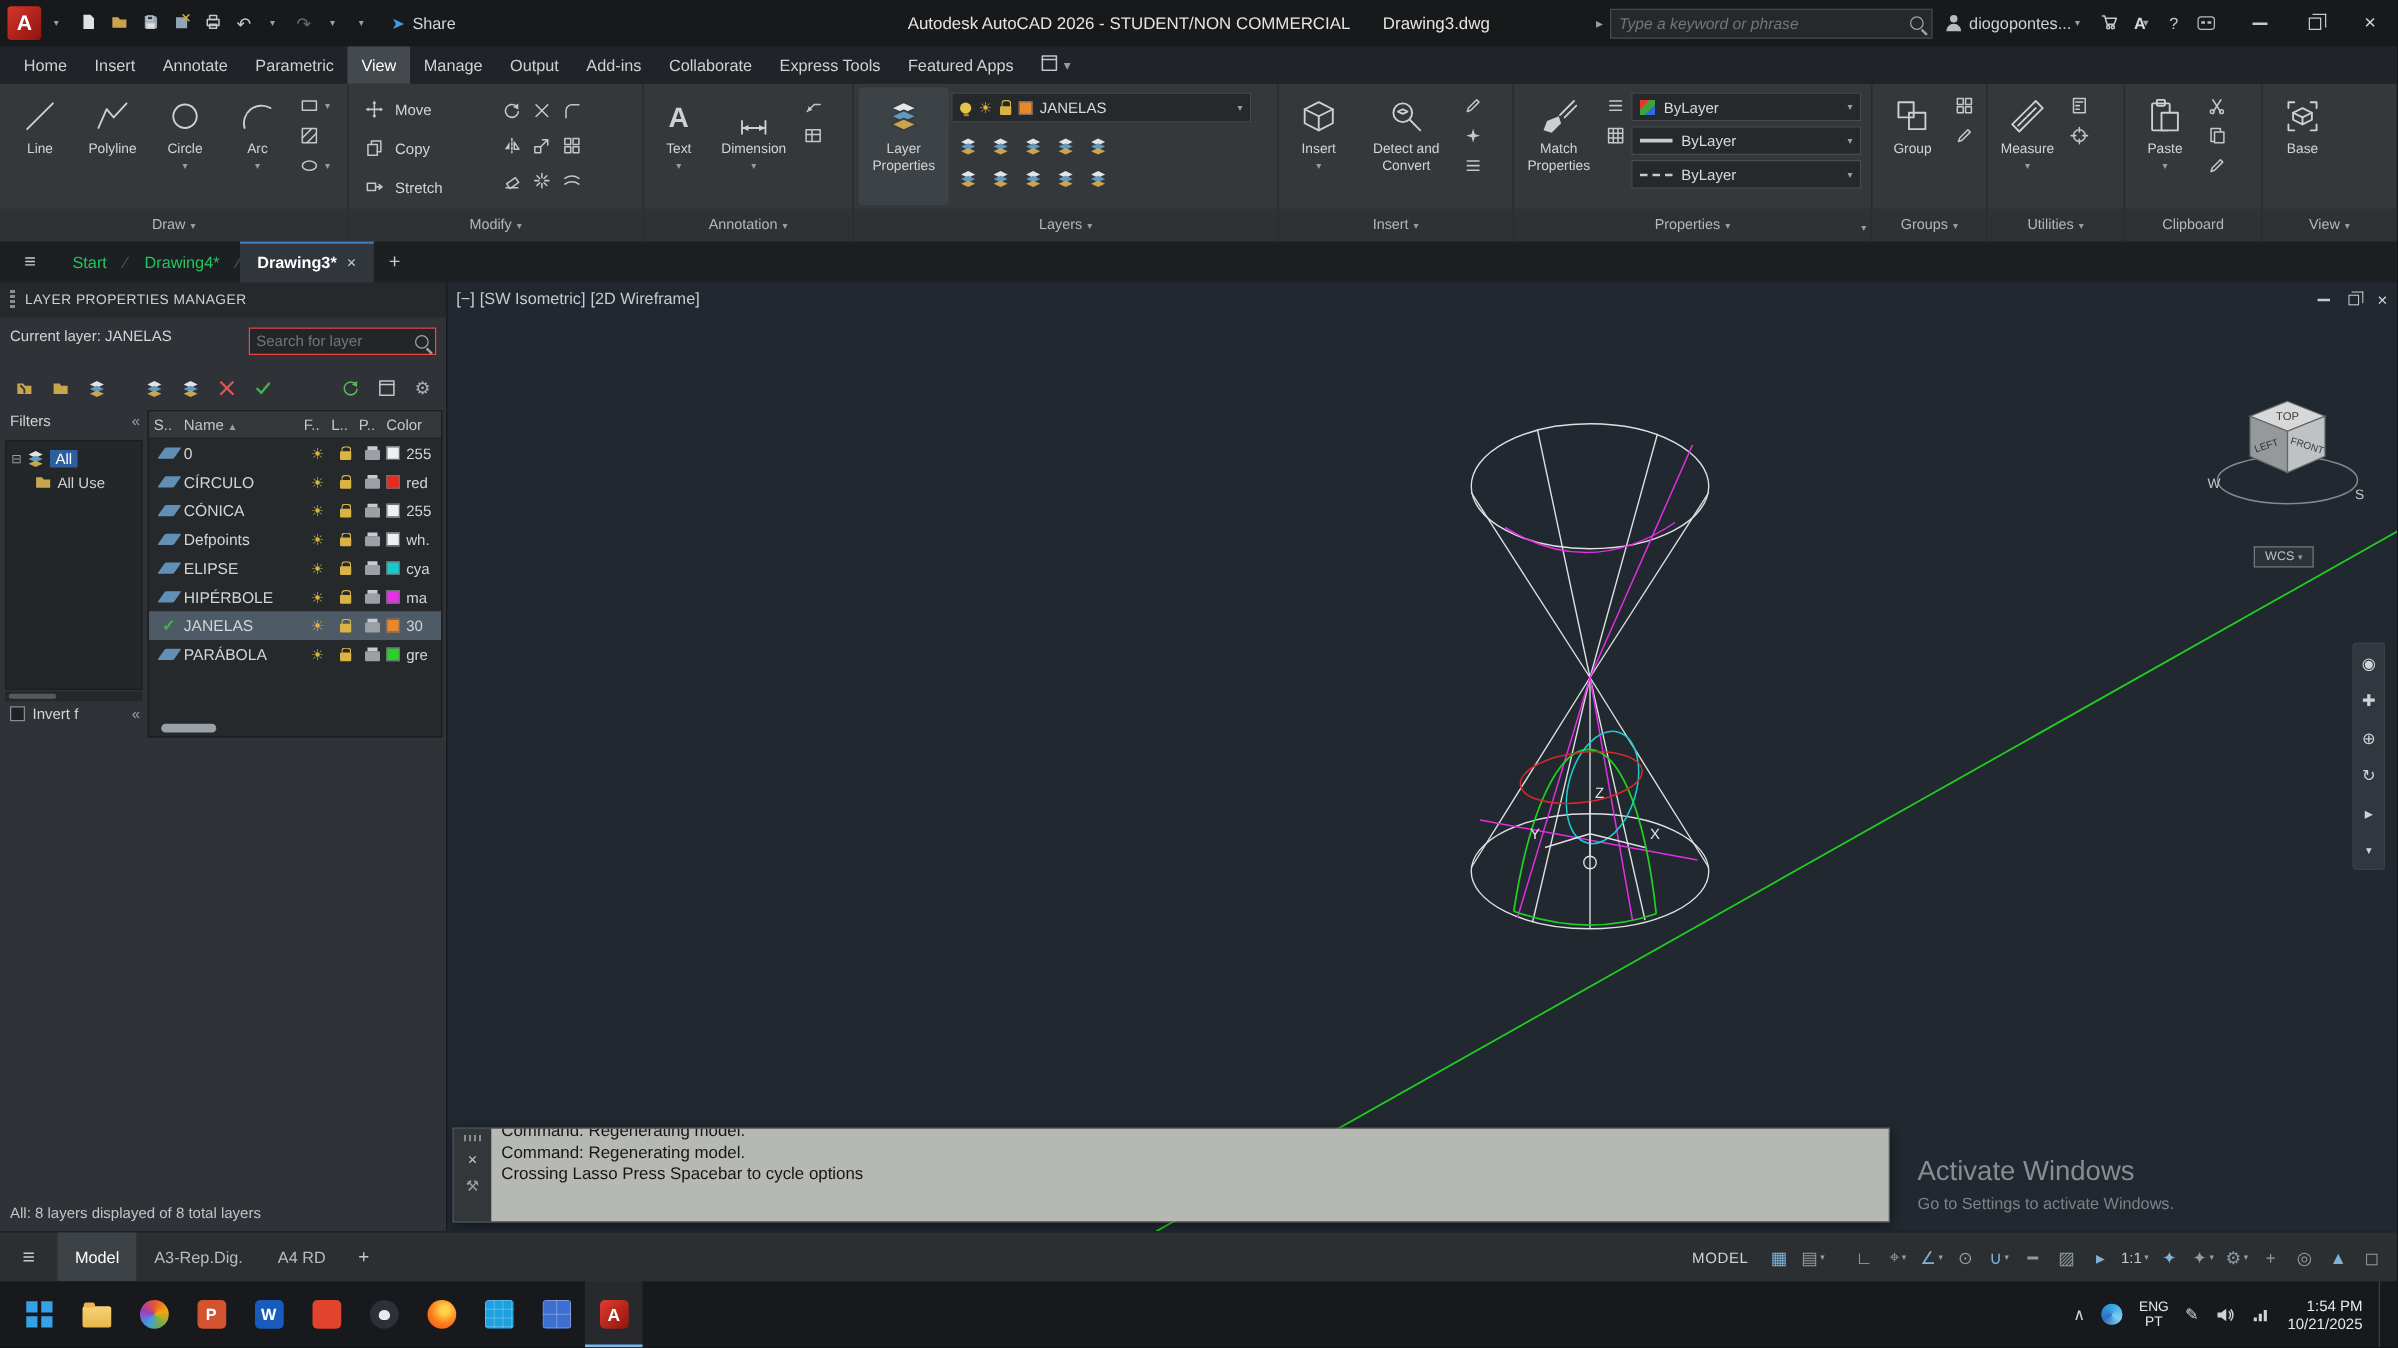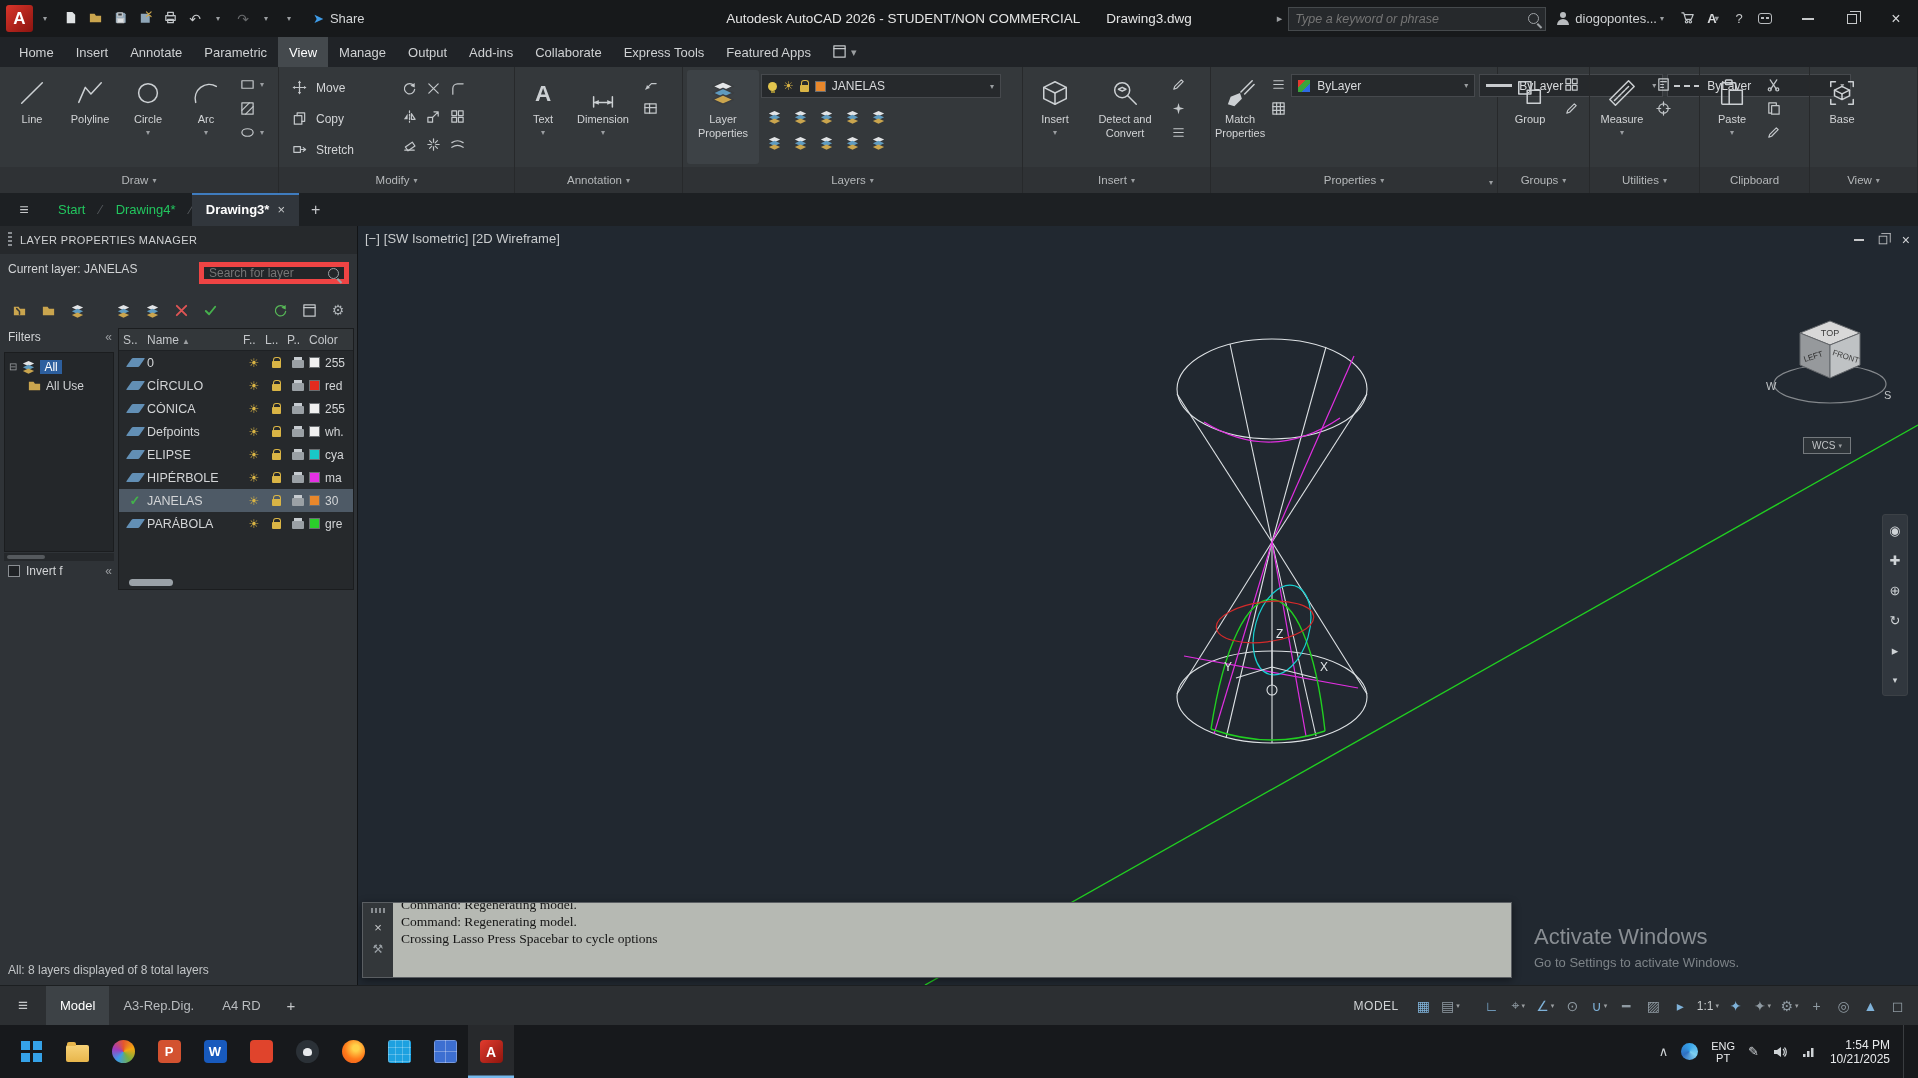--- a/index.html
+++ b/index.html
@@ -75,42 +75,42 @@
 .ldropcol{display:flex;flex-direction:column;gap:5px;padding-top:4px;}
 .ldrop{width:240px;height:24px;background:#26292c;border:1px solid #46494d;display:flex;align-items:center;gap:6px;padding:0 6px;font-size:12px;color:#d8dadc;}
 .ldrop .dd{margin-left:auto;font-size:8px;color:#9b9ea1;}
 .bulb{width:9px;height:9px;border-radius:50%;background:#e3c54d;position:relative;flex:none;}
 .bulb::after{content:"";position:absolute;left:2.5px;top:9px;width:4px;height:2.5px;background:#9a8834;}
 .sun{color:#d9b445;font-size:12px;line-height:1;}
 .ic-lock{width:9px;height:7px;background:#d9b445;border-radius:1px;position:relative;margin-top:4px;flex:none;}
 .ic-lock::before{content:"";position:absolute;top:-4.5px;left:1.5px;width:6px;height:4.5px;border:1.5px solid #d9b445;border-bottom:none;border-radius:3px 3px 0 0;}
 .chip{width:11px;height:11px;border:1px solid #6b6f72;flex:none;}
 .lgrid{display:grid;grid-template-columns:repeat(5,26px);grid-auto-rows:26px;align-items:center;justify-items:center;}
-.pdrops{display:flex;gap:4px;padding-top:4px;}
+.pdrops{display:flex;flex-direction:column;gap:4px;padding-top:4px;}
 .pdrop{width:184px;height:23px;background:#26292c;border:1px solid #46494d;display:flex;align-items:center;gap:7px;padding:0 6px;font-size:12px;color:#d8dadc;}
 .pdrop .dd{margin-left:auto;font-size:8px;color:#9b9ea1;}
 .rgbchip{width:12px;height:12px;background:linear-gradient(135deg,#e23b2e 33%,#3ba53b 33% 66%,#2e6be2 66%);flex:none;}
 .lwline{width:26px;height:3px;background:#c8cbce;flex:none;}
 .ltline{width:26px;height:0;border-top:2px dashed #c8cbce;flex:none;}
 
 
 .ftabs{position:absolute;left:0;top:193px;right:0;height:33px;background:#1d2023;display:flex;align-items:stretch;padding-left:4px;font-size:13px;z-index:27;}
 .fmenu{width:40px;display:flex;align-items:center;justify-content:center;color:#c6c8ca;font-size:16px;}
 .ftab{display:flex;align-items:center;gap:8px;padding:0 14px;color:#22c55e;}
 .ftab.act{background:#31363c;color:#fff;font-weight:bold;box-shadow:inset 0 2px 0 #3f7cbf;}
 .ftab .fx{color:#c6c8ca;font-weight:normal;font-size:13px;}
 .fsep{display:flex;align-items:center;color:#55595d;}
 .fplus{display:flex;align-items:center;padding:0 12px;color:#c6c8ca;font-size:16px;}
 
 
 .lpm{position:absolute;left:0;top:226px;width:358px;height:759px;background:#2f3337;border-right:1px solid #121416;z-index:20;}
 .lpm-header{position:absolute;left:0;top:0;right:0;height:28px;background:#26292c;display:flex;align-items:center;gap:8px;padding:0 8px;font-size:11px;letter-spacing:.4px;color:#cfd1d3;}
 .gripdots{width:4px;height:16px;background:repeating-linear-gradient(#8a8e92 0 2px,transparent 2px 4px);}
 .lpm-current{position:absolute;left:0;top:36px;right:0;height:28px;display:flex;padding:0 8px;font-size:12px;color:#d2d4d6;}
-.lsearch{margin-left:auto;width:150px;height:22px;background:#232629;border:5px solid #ef4444;display:flex;align-items:center;padding:0 5px;gap:5px;}
+.lsearch{margin-left:auto;width:150px;height:22px;background:#232629;border:1px solid #ef4444;display:flex;align-items:center;padding:0 5px;gap:5px;}
 .lsearch input{flex:1;min-width:0;background:transparent;border:none;outline:none;color:#bfc2c5;font-size:12px;font-family:"Liberation Sans",sans-serif;}
 .lpm-toolbar{position:absolute;left:0;top:70px;right:0;height:28px;display:flex;align-items:center;gap:7px;padding:0 8px;}
 .tgap{width:10px;}
 .tspacer{flex:1;}
 .filters-label{position:absolute;left:8px;top:104px;width:104px;display:flex;align-items:center;font-size:12px;color:#d2d4d6;}
 .filters-label .chev{margin-left:auto;color:#9b9ea1;}
 .tree{position:absolute;left:4px;top:126px;width:110px;height:200px;background:#24272a;border:1px solid #1b1d1f;font-size:12px;color:#cfd1d3;padding-top:4px;}
 .tnode{display:flex;align-items:center;gap:4px;height:19px;padding:0 4px;}
 .tnode.child{padding-left:22px;}
 .tlabel.hlblue{background:#2d5f9e;color:#fff;padding:0 4px;}
@@ -155,21 +155,21 @@
 .wcsbtn{position:absolute;right:67px;top:211px;width:48px;height:17px;border:1px solid #74797d;background:rgba(56,60,64,.55);color:#bfc2c5;font-size:10px;display:flex;align-items:center;justify-content:center;gap:3px;z-index:12;}
 .navbar{position:absolute;right:10px;top:288px;width:26px;background:rgba(68,74,79,.45);border:1px solid #3c4146;border-radius:3px;display:flex;flex-direction:column;align-items:center;padding:3px 0;gap:6px;z-index:12;}
 .navbtn{width:22px;height:24px;display:flex;align-items:center;justify-content:center;color:#cfd3d6;font-size:13px;}
 
 .cmdpal{position:absolute;left:4px;top:676px;width:1150px;height:76px;display:flex;z-index:13;border:1px solid #5a5e62;box-shadow:0 2px 8px rgba(0,0,0,.45);}
 .cmdgrip{width:30px;background:#33373a;display:flex;flex-direction:column;align-items:center;padding-top:5px;gap:8px;}
 .hdots{width:14px;height:5px;background:repeating-linear-gradient(90deg,#8a8e92 0 2px,transparent 2px 4px);}
 .cmdx{color:#c6c8ca;font-size:13px;line-height:1;}
 .cmdwrench{color:#9aa0a5;font-size:12px;}
 .cmdmain{flex:1;display:flex;flex-direction:column;min-width:0;}
-.cmdhist{flex:1;background:#b6b9b3;color:#151515;font-family:Liberation Serif, serif;font-size:13.5px;line-height:17px;padding:0 8px;overflow:hidden;}
+.cmdhist{flex:1;background:#b6b9b3;color:#151515;font-family:Liberation Sans, sans-serif;font-size:13.5px;line-height:17px;padding:0 8px;overflow:hidden;}
 .cmdhist .cline:first-child{margin-top:-7px;}
 .cmdinput{height:25px;background:#e4e6e1;border-top:1px solid #8b918b;display:flex;align-items:center;gap:7px;padding:0 6px;}
 .cmdicon{width:15px;height:15px;border:1px solid #666;background:#f2f3ef;position:relative;flex:none;}
 .cmdicon::after{content:"";position:absolute;left:3px;top:3px;width:7px;height:7px;background:#8b918b;}
 .cmdinput input{flex:1;background:transparent;border:none;outline:none;font-family:"DejaVu Sans Mono",monospace;font-size:13.5px;color:#333;}
 .cmdinput input::placeholder{color:#555;opacity:1;}
 .cmdup{color:#555;font-size:10px;}
 .watermark{position:absolute;left:1176px;top:698px;z-index:12;color:#9a9fa4;opacity:.85;}
 .watermark .w1{font-size:22px;}
 .watermark .w2{font-size:13px;margin-top:5px;color:#8d9397;}

